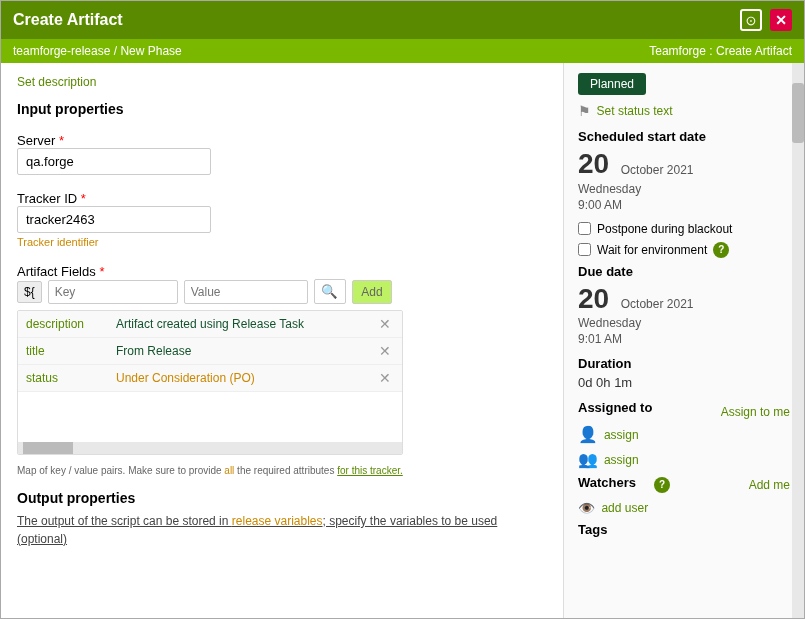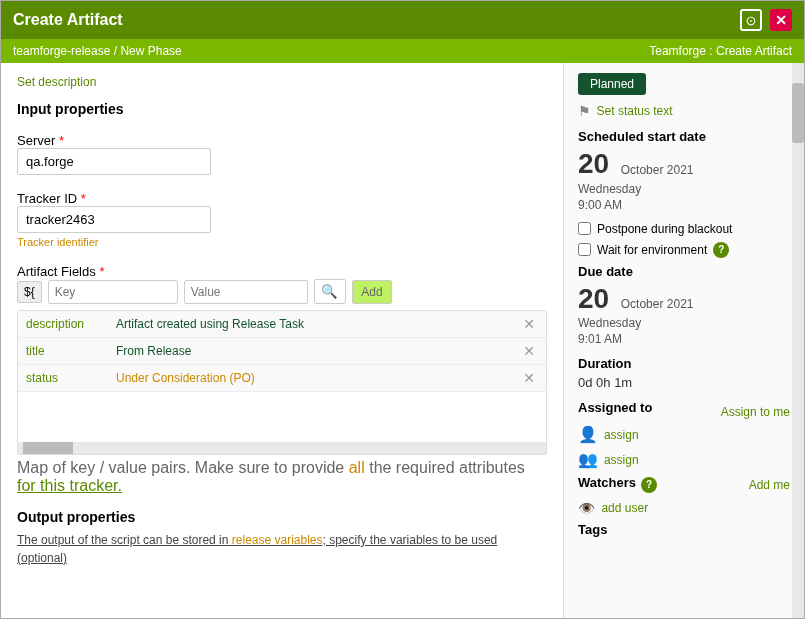--- a/index.html
+++ b/index.html
@@ -32,21 +32,21 @@
     .search-btn { background: #fff; border: 1px solid #ccc; padding: 4px 7px; cursor: pointer; border-radius: 2px; }
     .add-btn { background: #bef264; border: 1px solid #ccc; padding: 4px 8px; font-size: 12px; cursor: pointer; border-radius: 2px; color: #666; }
     .kv-table { border: 1px solid #ddd; border-radius: 2px; overflow: hidden; position: relative; }
     .kv-row { display: flex; align-items: center; padding: 5px 8px; border-bottom: 1px solid #eee; background: #f9f9f9; }
     .kv-row:last-child { border-bottom: none; }
     .kv-key { width: 90px; color: #5a8a00; font-size: 12px; }
     .kv-value { flex: 1; font-size: 12px; color: #14532d; }
     .kv-remove { color: #999; cursor: pointer; font-size: 14px; padding: 0 3px; }
     .kv-hscroll { height: 12px; background: #e8e8e8; margin: 0; position: relative; }
     .kv-hscroll-thumb { height: 12px; width: 50px; background: #bbb; position: absolute; left: 5px; }
-    .map-hint { font-size: 16px; color: #666; margin-top: 4px; }
+    .map-hint { font-size: 10px; color: #666; margin-top: 10px; }
     .map-hint a { color: #5a8a00; }
     .output-title { font-size: 14px; font-weight: bold; margin-top: 14px; margin-bottom: 6px; }
     .output-desc { font-size: 12px; color: #444; line-height: 1.5; text-decoration: underline; }
 
     
     .status-badge { background: #14532d; color: #fff; padding: 4px 12px; font-size: 12px; border-radius: 3px; display: inline-block; margin-bottom: 8px; }
     .status-text-row { display: flex; align-items: center; gap: 6px; margin-bottom: 10px; }
     .flag-icon { color: #888; font-size: 14px; }
     .status-text-label { color: #5a8a00; font-size: 12px; cursor: pointer; }
     .section-header { font-size: 13px; font-weight: bold; margin-bottom: 4px; }
@@ -209,21 +209,21 @@
       <div class="assign-row">
         <span class="person-icon">👤</span>
         <span class="assign-text">assign</span>
       </div>
       <div class="assign-row">
         <span class="person-icon">👥</span>
         <span class="assign-text">assign</span>
       </div>
 
       <div class="watchers-header">
-        <span style="display:flex;align-items:center;gap:5px;">
+        <span style="display:flex;align-items:center;gap:18px;">
           <span class="section-header">Watchers</span>
           <span class="help-icon">?</span>
         </span>
         <span class="add-link">Add me</span>
       </div>
       <div class="watcher-row">
         <span class="binoculars-icon">👁️</span>
         <span class="assign-text">add user</span>
       </div>
 

